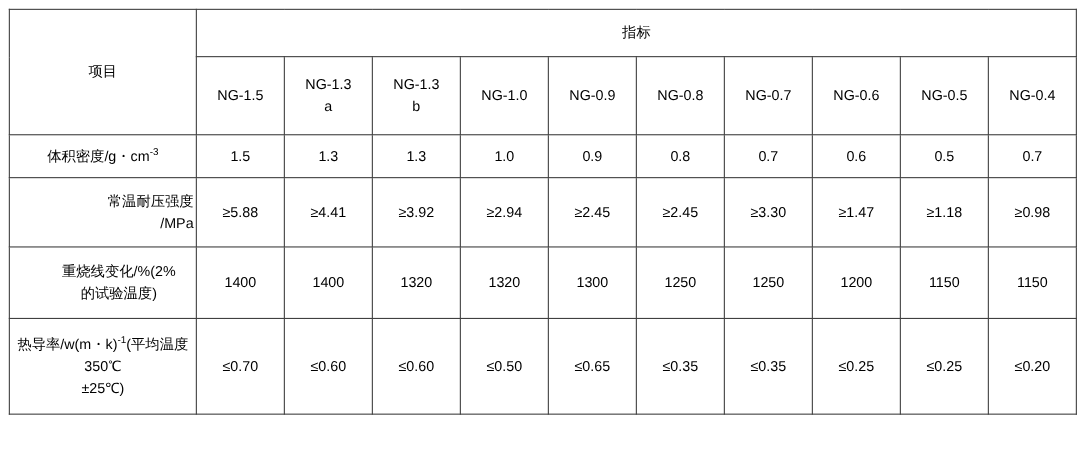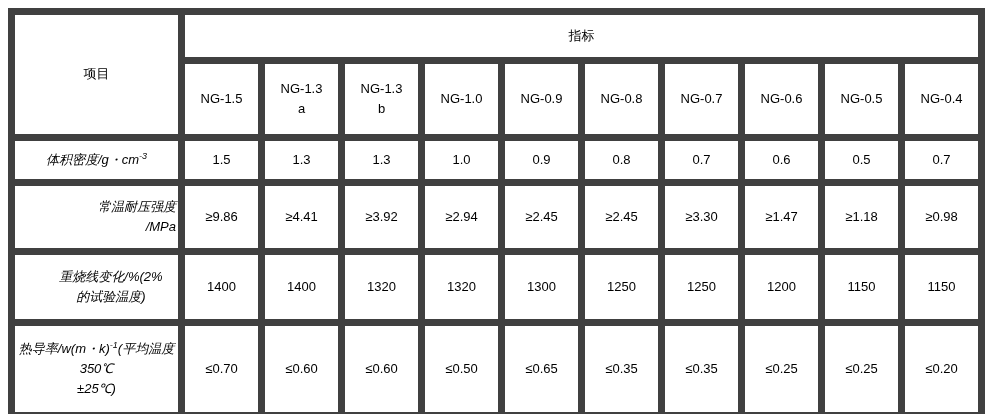--- a/index.html
+++ b/index.html
@@ -19,21 +19,21 @@
     position: relative;
     box-sizing: border-box;
   }
   table.spec {
     border-collapse: collapse;
     width: 970px;
     margin: 8px 0 0 8px;
     table-layout: fixed;
   }
   table.spec td {
-    border: 7px solid #404040;
+    border: 1px solid #404040;
     text-align: center;
     vertical-align: middle;
     font-size: 13px;
     line-height: 1.55;
     padding: 4px 2px;
     word-break: break-all;
   }
   td.head-item {
     width: 170px;
     font-size: 13.5px;
@@ -46,21 +46,20 @@
   td.col-head {
     height: 62px;
     font-size: 13px;
     line-height: 1.6;
   }
   td.rowlabel {
     text-align: center;
     font-size: 13px;
     padding: 5px 6px;
     line-height: 1.6;
-    font-style: italic;
   }
   td.val {
     font-size: 13px;
   }
   .r1 td { height: 30px; }
   .r2 td { height: 54px; }
   .r3 td { height: 56px; }
   .r4 td { height: 78px; }
   .sup {
     font-size: 9px;
@@ -145,21 +144,21 @@
         <td class="val">0.8</td>
         <td class="val">0.7</td>
         <td class="val">0.6</td>
         <td class="val">0.5</td>
         <td class="val">0.7</td>
       </tr>
 
       <tr class="r2">
         <td class="rowlabel" style="white-space: pre-line; text-align: right;">常温耐压强度
 /MPa</td>
-        <td class="val">≥9.86</td>
+        <td class="val">≥5.88</td>
         <td class="val">≥4.41</td>
         <td class="val">≥3.92</td>
         <td class="val">≥2.94</td>
         <td class="val">≥2.45</td>
         <td class="val">≥2.45</td>
         <td class="val">≥3.30</td>
         <td class="val">≥1.47</td>
         <td class="val">≥1.18</td>
         <td class="val">≥0.98</td>
       </tr>

